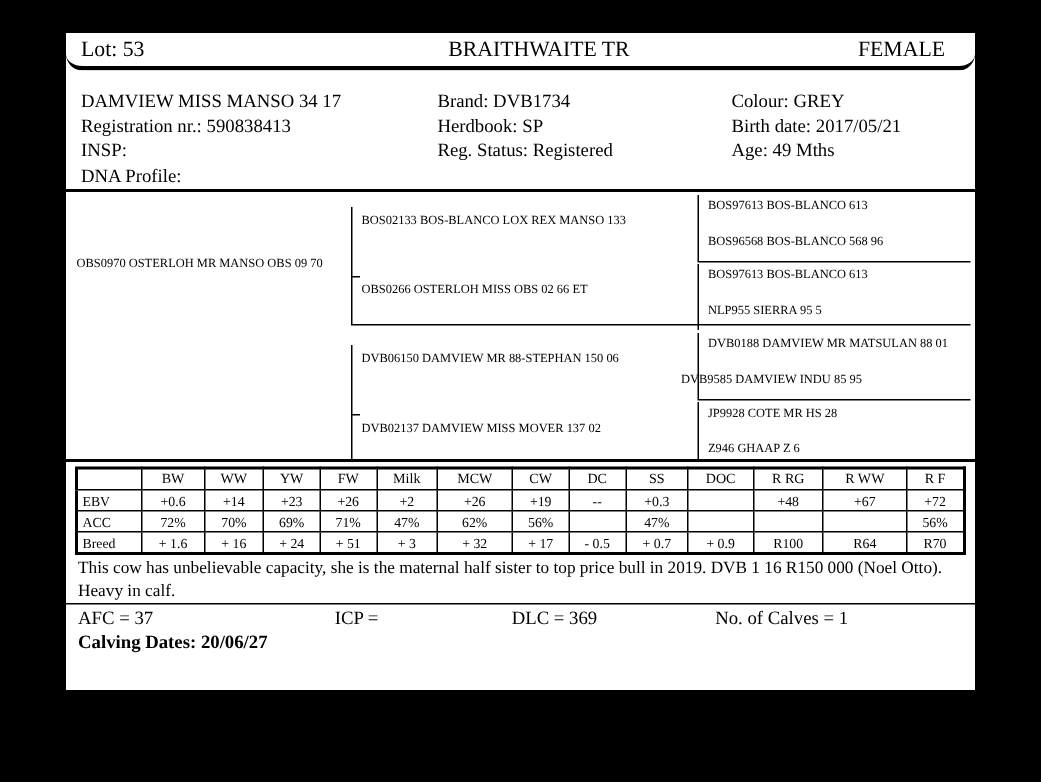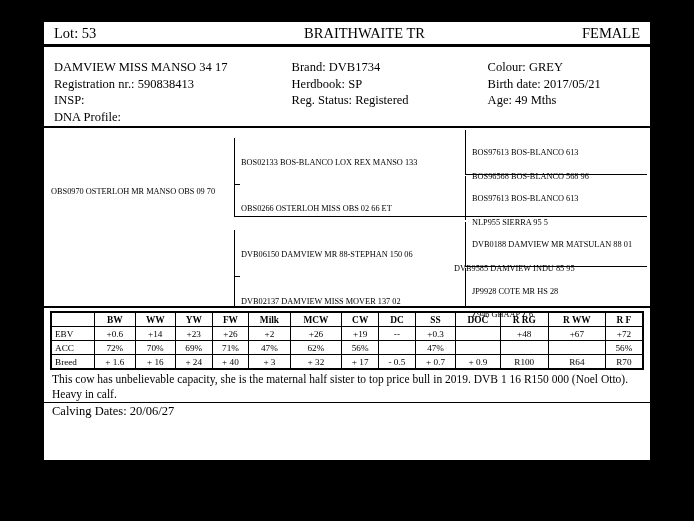--- a/index.html
+++ b/index.html
@@ -19,23 +19,24 @@
     top: 22px;
     width: 606px;
     height: 440px;
     background: #ffffff;
     box-sizing: border-box;
   }
   
   .hdr {
     display: flex;
     align-items: flex-end;
-    padding: 3px 10px 2px 10px;
+    padding: 3px 20px 2px 10px;
     font-size: 14.5px;
     border-bottom: 3px solid #000;
+    border-radius: 11px;
   }
   .hdr .lot { width: 33%; }
   .hdr .name { width: 40%; text-align: center; }
   .hdr .sex { width: 27%; text-align: right; }
 
   
   .ident {
     display: flex;
     padding: 2px 2px 1px 10px;
     font-size: 12.5px;
@@ -54,21 +55,20 @@
     height: 178px;
     border-bottom: 2px solid #000;
     font-size: 8.3px;
     font-family: "Liberation Serif", serif;
   }
   .ped .cell {
     position: absolute;
     box-sizing: border-box;
     line-height: 1.35;
     padding-left: 3px;
-    margin-top: 16px;
   }
   .ped .vline {
     position: absolute;
     width: 0;
     border-left: 1px solid #000;
   }
   .ped .hline {
     position: absolute;
     height: 0;
     border-top: 1px solid #000;
@@ -85,21 +85,21 @@
     font-family: "Liberation Serif", serif;
     border: 2px solid #000;
   }
   table.ebv th, table.ebv td {
     border: 1px solid #000;
     text-align: center;
     height: 13px;
     padding: 0 1px;
     font-weight: normal;
   }
-  table.ebv tr.hrow th { font-size: 9.4px; font-weight: bold; }
+  table.ebv tr.hrow th { font-size: 9.4px; }
   table.ebv td.rowlab, table.ebv th.rowlab {
     text-align: left;
     padding-left: 3px;
     width: 38px;
   }
   table.ebv tr.hrow th.rowlab { border-left: 2px solid #000; }
 
   
   .note {
     padding: 2px 8px 1px 8px;
@@ -113,20 +113,21 @@
     padding: 2px 8px 0 8px;
     font-size: 12.5px;
   }
   .stats .s1 { width: 29%; }
   .stats .s2 { width: 20%; }
   .stats .s3 { width: 23%; }
   .stats .s4 { width: 28%; }
   .calving {
     padding: 1px 8px 0 8px;
     font-size: 12.5px;
+    font-weight: bold;
   }
   .rule-bottom {
     position: absolute;
     left: 0; right: 0;
     bottom: 0;
     border-top: 2px solid #000;
   }
 </style>
 </head>
 <body>
@@ -244,33 +245,39 @@
           <td></td>
           <td></td>
           <td></td>
           <td>56%</td>
         </tr>
         <tr>
           <td class="rowlab">Breed</td>
           <td>+ 1.6</td>
           <td>+ 16</td>
           <td>+ 24</td>
-          <td>+ 40</td>
+          <td>+ 51</td>
           <td>+ 3</td>
           <td>+ 32</td>
           <td>+ 17</td>
           <td>- 0.5</td>
           <td>+ 0.7</td>
           <td>+ 0.9</td>
           <td>R100</td>
           <td>R64</td>
           <td>R70</td>
         </tr>
       </tbody>
     </table>
   </div>
 
   <div class="note">This cow has unbelievable capacity, she is the maternal half sister to top price bull in 2019. DVB 1 16  R150 000 (Noel Otto). Heavy in calf.</div>
 
+  <div class="stats">
+    <div class="s1">AFC = 37</div>
+    <div class="s2">ICP =</div>
+    <div class="s3">DLC = 369</div>
+    <div class="s4">No. of Calves = 1</div>
+  </div>
   <div class="calving">Calving Dates: 20/06/27</div>
 
   <div class="rule-bottom"></div>
 </div>
 
 </body></html>

